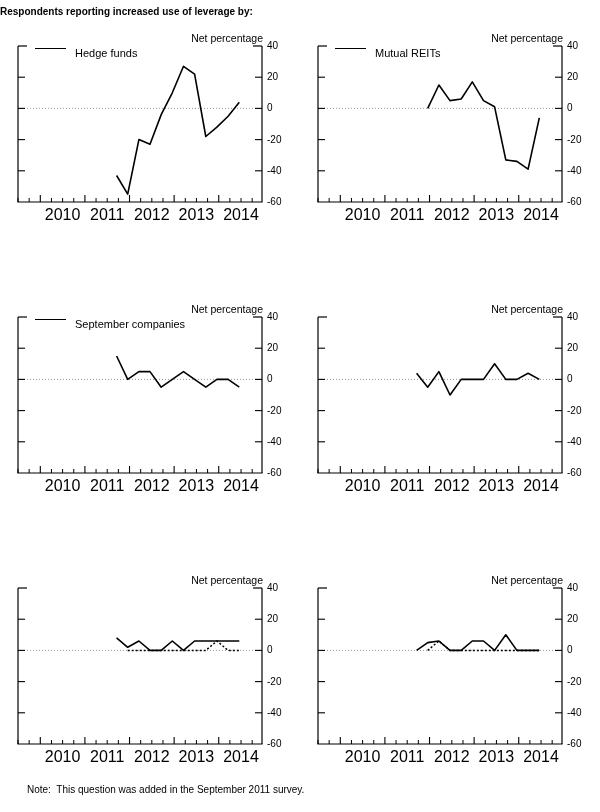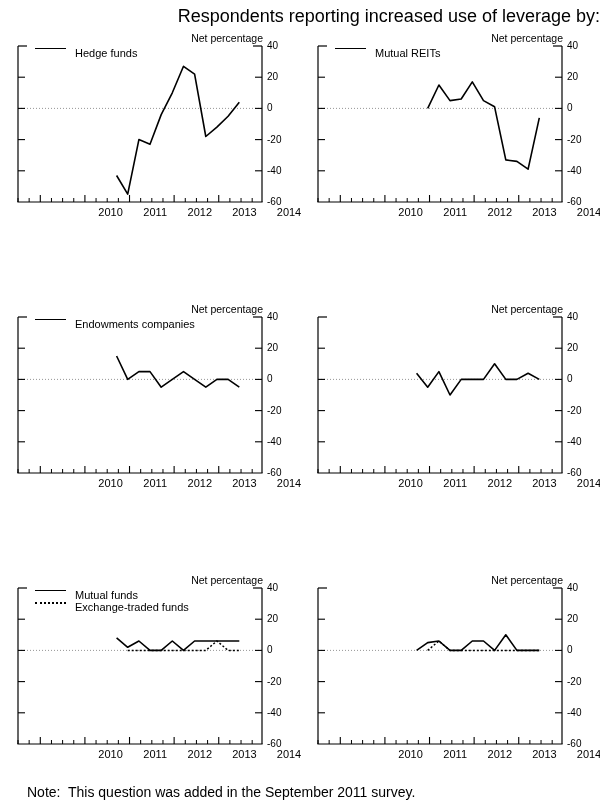--- a/index.html
+++ b/index.html
@@ -1,36 +1,36 @@
 <!DOCTYPE html>
 <html><head>
 <meta charset="utf-8">
 <style>
   html,body { margin:0; padding:0; }
   body {
     width:600px; height:812px; background:#ffffff; position:relative;
     font-family:"Liberation Sans", sans-serif; color:#000; overflow:hidden;
   }
   .fig-title {
-    position:absolute; left:0; right:0; top:6px; text-align:right;
-    font-size:18px; font-weight:normal;
+    position:absolute; left:0; right:0; top:6px; text-align:left;
+    font-size:10px; font-weight:bold;
   }
   .cell { position:absolute; width:300px; height:200px;text-decoration:underline; }
   .r1 { top:28px; } .r2 { top:299px; } .r3 { top:570px; }
   .c1 { left:0; }   .c2 { left:300px; }
   .cell svg { position:absolute; left:0; top:0; }
   .netpct { position:absolute; top:4px; right:37px; font-size:10.5px; }
   .ylab { position:absolute; left:267px; font-size:10px; }
-  .xlab { position:absolute; font-size:11px; transform:translateX(-50%);margin-left:48px; }
+  .xlab { position:absolute; font-size:16px; transform:translateX(-50%); }
   .legend { position:absolute; left:35px; top:20px; }
   .lrow { display:flex; align-items:flex-start; height:11.5px; }
   .lsample { width:31px; height:0; border-top:1.7px solid #000; margin-right:9px; }
   .lsample.dotted { border-top:2px dotted #000; }
   .llab { font-size:11px; line-height:11px; white-space:nowrap; }
-  .fig-note { position:absolute; left:27px; top:784px; font-size:14px; white-space:pre; }
+  .fig-note { position:absolute; left:27px; top:784px; font-size:10px; white-space:pre; }
 </style>
 </head>
 <body>
 
 <div class="fig-title">Respondents reporting increased use of leverage by:</div>
 
 <div class="cell r1 c1">
     <svg width="300" height="200">
       <line x1="18" y1="80.4" x2="262" y2="80.4" stroke="#8a8a8a" stroke-width="0.9" stroke-dasharray="1,2"></line>
       <line x1="18" y1="18" x2="18" y2="174" stroke="#000" stroke-width="1.2"></line>
@@ -196,21 +196,21 @@
     <div class="ylab" style="top: 136.8px;">-40</div>
     <div class="ylab" style="top: 168px;">-60</div>
     <div class="xlab" style="left: 62.6px; top: 178px;">2010</div>
     <div class="xlab" style="left: 107.2px; top: 178px;">2011</div>
     <div class="xlab" style="left: 151.8px; top: 178px;">2012</div>
     <div class="xlab" style="left: 196.4px; top: 178px;">2013</div>
     <div class="xlab" style="left: 241px; top: 178px;">2014</div>
     <div class="legend">
       <div class="lrow">
         <span class="lsample"></span>
-        <span class="llab">Endowments companies</span>
+        <span class="llab">September companies</span>
       </div>
     </div>
   </div>
 <div class="cell r2 c2">
     <svg width="300" height="200">
       <line x1="18" y1="80.4" x2="262" y2="80.4" stroke="#8a8a8a" stroke-width="0.9" stroke-dasharray="1,2"></line>
       <line x1="18" y1="18" x2="18" y2="174" stroke="#000" stroke-width="1.2"></line>
       <line x1="262" y1="18" x2="262" y2="174" stroke="#000" stroke-width="1.2"></line>
       <line x1="17.4" y1="174" x2="262.6" y2="174" stroke="#000" stroke-width="1.2"></line>
       <line x1="18" y1="18" x2="27" y2="18" stroke="#000" stroke-width="1.2"></line>
@@ -306,30 +306,20 @@
     <div class="ylab" style="top: 43.2px;">20</div>
     <div class="ylab" style="top: 74.4px;">0</div>
     <div class="ylab" style="top: 105.6px;">-20</div>
     <div class="ylab" style="top: 136.8px;">-40</div>
     <div class="ylab" style="top: 168px;">-60</div>
     <div class="xlab" style="left: 62.6px; top: 178px;">2010</div>
     <div class="xlab" style="left: 107.2px; top: 178px;">2011</div>
     <div class="xlab" style="left: 151.8px; top: 178px;">2012</div>
     <div class="xlab" style="left: 196.4px; top: 178px;">2013</div>
     <div class="xlab" style="left: 241px; top: 178px;">2014</div>
-    <div class="legend">
-      <div class="lrow">
-        <span class="lsample"></span>
-        <span class="llab">Mutual funds</span>
-      </div>
-      <div class="lrow">
-        <span class="lsample dotted"></span>
-        <span class="llab">Exchange-traded funds</span>
-      </div>
-    </div>
   </div>
 <div class="cell r3 c2">
     <svg width="300" height="200">
       <line x1="18" y1="80.4" x2="262" y2="80.4" stroke="#8a8a8a" stroke-width="0.9" stroke-dasharray="1,2"></line>
       <line x1="18" y1="18" x2="18" y2="174" stroke="#000" stroke-width="1.2"></line>
       <line x1="262" y1="18" x2="262" y2="174" stroke="#000" stroke-width="1.2"></line>
       <line x1="17.4" y1="174" x2="262.6" y2="174" stroke="#000" stroke-width="1.2"></line>
       <line x1="18" y1="18" x2="27" y2="18" stroke="#000" stroke-width="1.2"></line>
       <line x1="253" y1="18" x2="262" y2="18" stroke="#000" stroke-width="1.2"></line>
       <line x1="18" y1="49.2" x2="25" y2="49.2" stroke="#000" stroke-width="1.1"></line>

